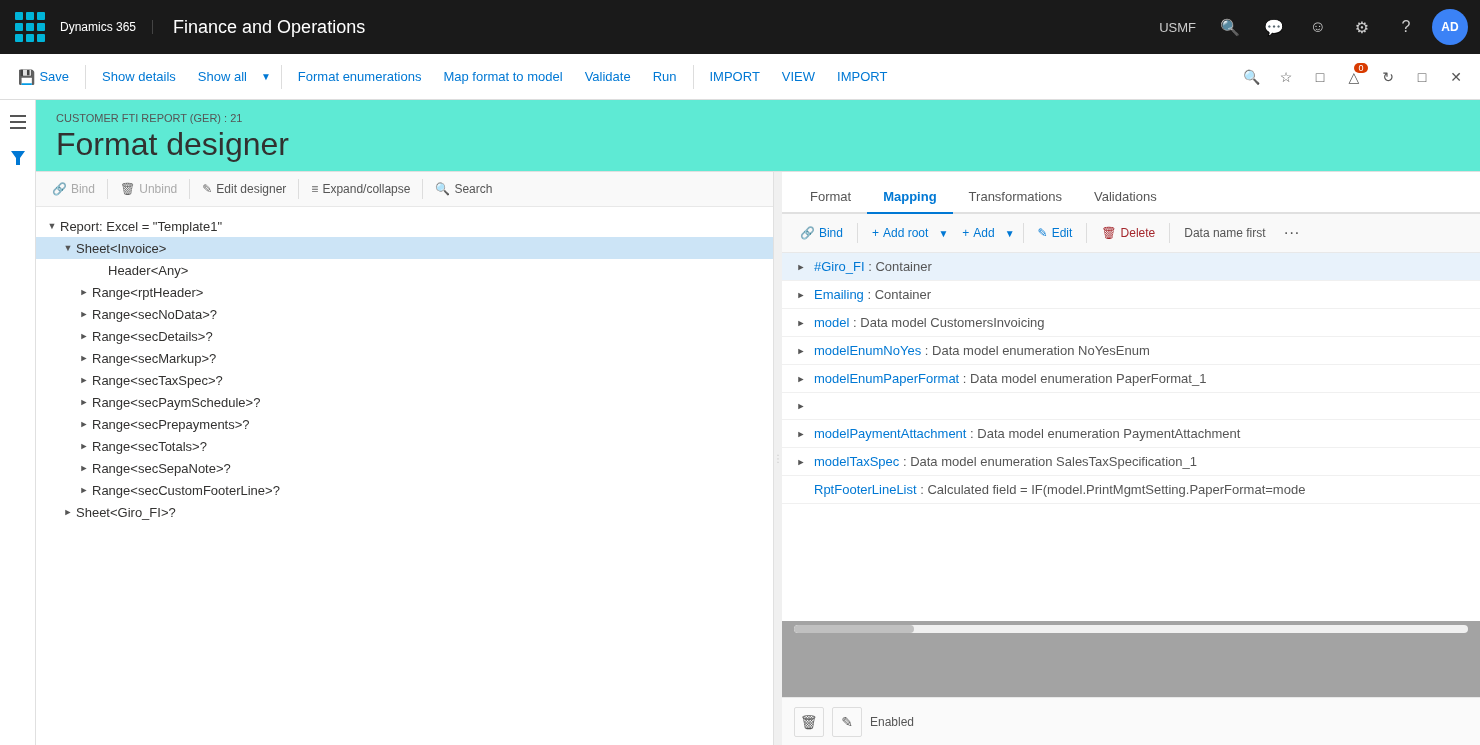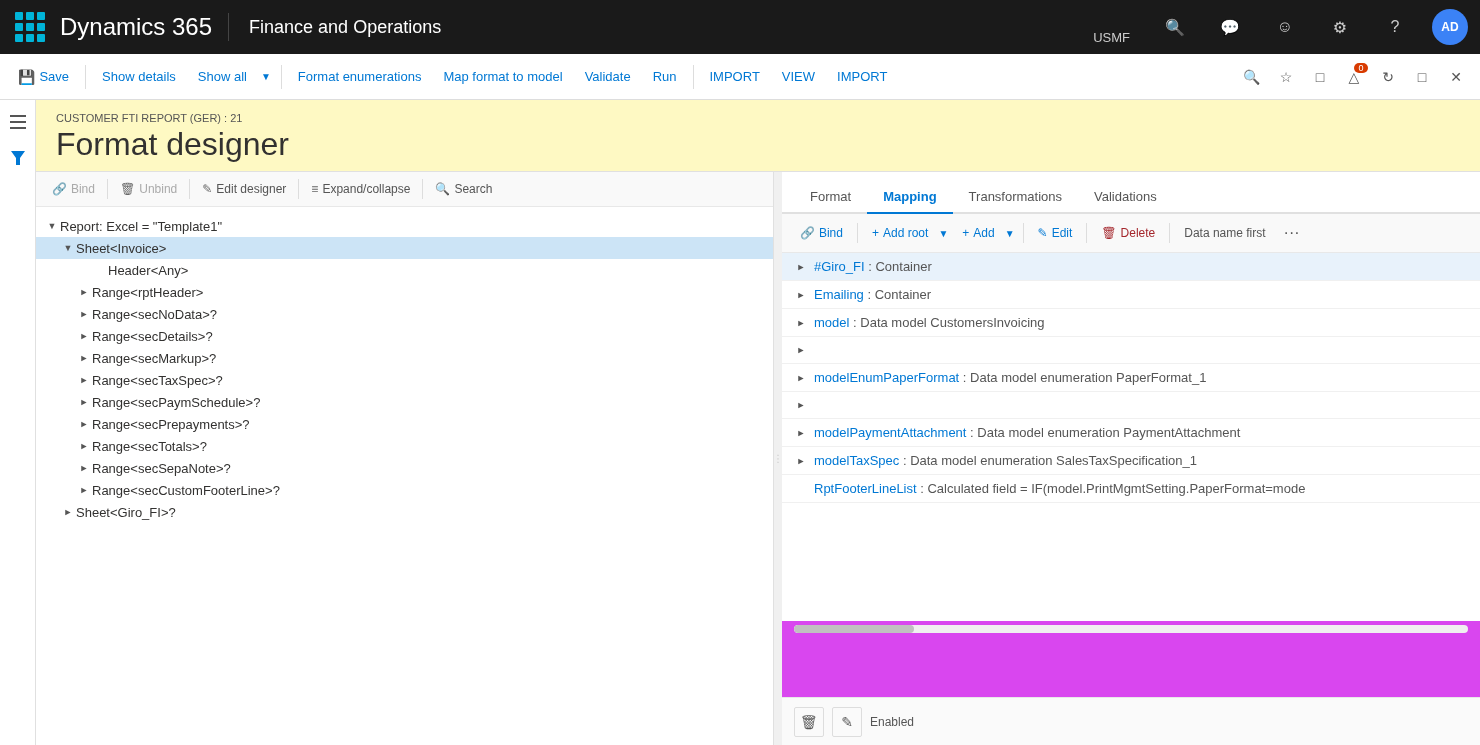--- a/index.html
+++ b/index.html
@@ -29,37 +29,37 @@
       cursor: pointer;
     }
     .waffle-grid {
       display: grid;
       grid-template-columns: repeat(3,8px);
       grid-template-rows: repeat(3,8px);
       gap: 3px;
     }
     .waffle-dot { background: #00b4d8; border-radius: 1px; }
     .app-title {
-      font-size: 24px;
+      font-size: 12px;
       font-weight: 400;
       color: #fff;
       margin-right: 4px;
       padding-right: 16px;
       border-right: 1px solid #444;
     }
     .app-subtitle {
       font-size: 18px;
       font-weight: 300;
       color: #fff;
       padding-left: 16px;
     }
     .top-bar-right {
       display: flex;
-      align-items: flex-end;
-      gap: 19px;
+      align-items: center;
+      gap: 8px;
       margin-left: auto;
     }
     .top-bar-text {
       font-size: 13px;
       color: #ccc;
       margin-right: 8px;
     }
     .top-icon-btn {
       width: 36px;
       height: 36px;
@@ -194,21 +194,21 @@
     .content-area {
       flex: 1;
       display: flex;
       flex-direction: column;
       overflow: hidden;
     }
 
     
     .page-header {
       padding: 12px 20px 8px;
-      background: #fef9c3;
+      background: #5eead4;
     }
     .page-breadcrumb {
       font-size: 11px;
       color: #555;
       text-transform: uppercase;
       margin-bottom: 2px;
     }
     .page-title {
       font-size: 32px;
       font-weight: 300;
@@ -297,21 +297,21 @@
       justify-content: center;
       color: #ccc;
       font-size: 10px;
     }
 
     
     .right-panel {
       flex: 1;
       display: flex;
       flex-direction: column;
-      background: #d946ef;
+      background: #a3a3a3;
       overflow: hidden;
     }
 
     
     .right-tabs {
       display: flex;
       align-items: flex-end;
       border-bottom: 2px solid #e0e0e0;
       padding: 0 12px;
       background: #fff;
@@ -761,20 +761,24 @@
           <div class="mapping-item">
             <div class="mapping-chevron">►</div>
             <span class="mapping-label">
               <span class="m-name">model</span>
               <span class="m-type">: Data model CustomersInvoicing</span>
             </span>
           </div>
 
           <div class="mapping-item">
             <div class="mapping-chevron">►</div>
+            <span class="mapping-label">
+              <span class="m-name">modelEnumNoYes</span>
+              <span class="m-type">: Data model enumeration NoYesEnum</span>
+            </span>
           </div>
 
           <div class="mapping-item">
             <div class="mapping-chevron">►</div>
             <span class="mapping-label">
               <span class="m-name">modelEnumPaperFormat</span>
               <span class="m-type">: Data model enumeration PaperFormat_1</span>
             </span>
           </div>
 

